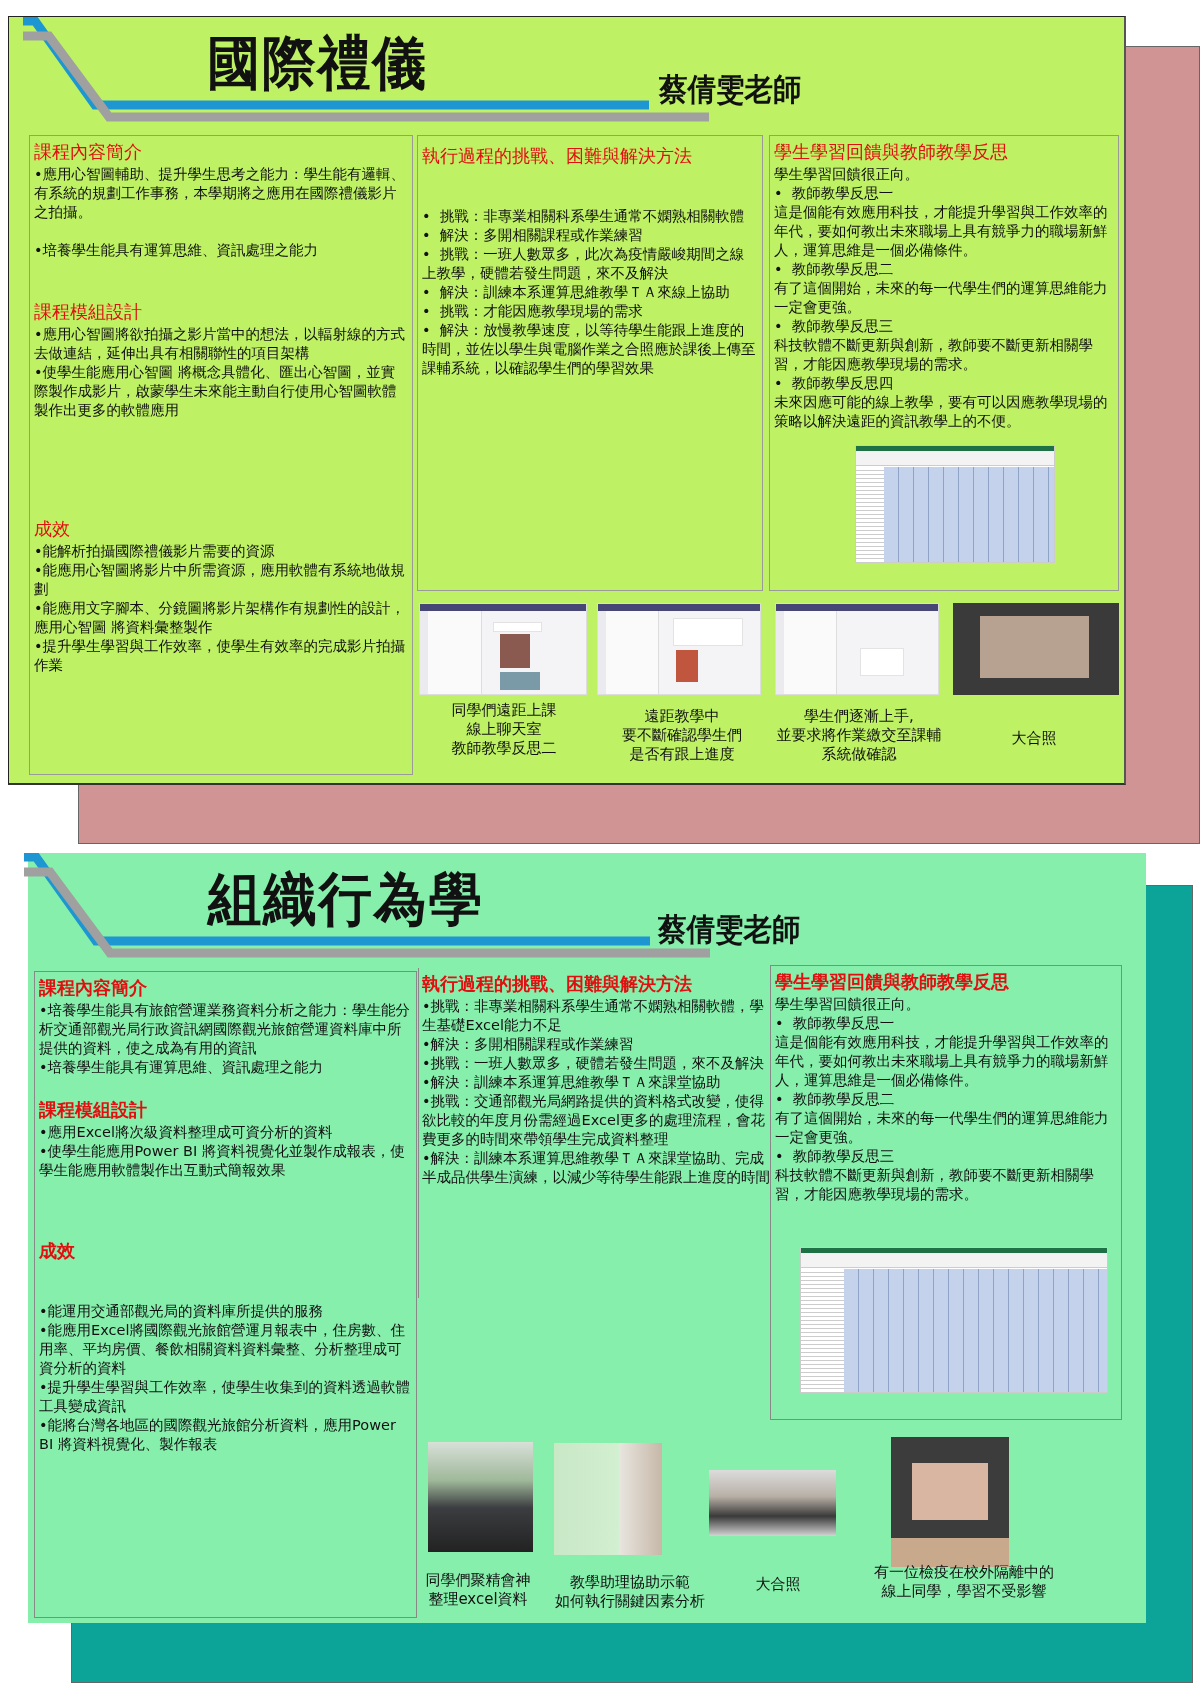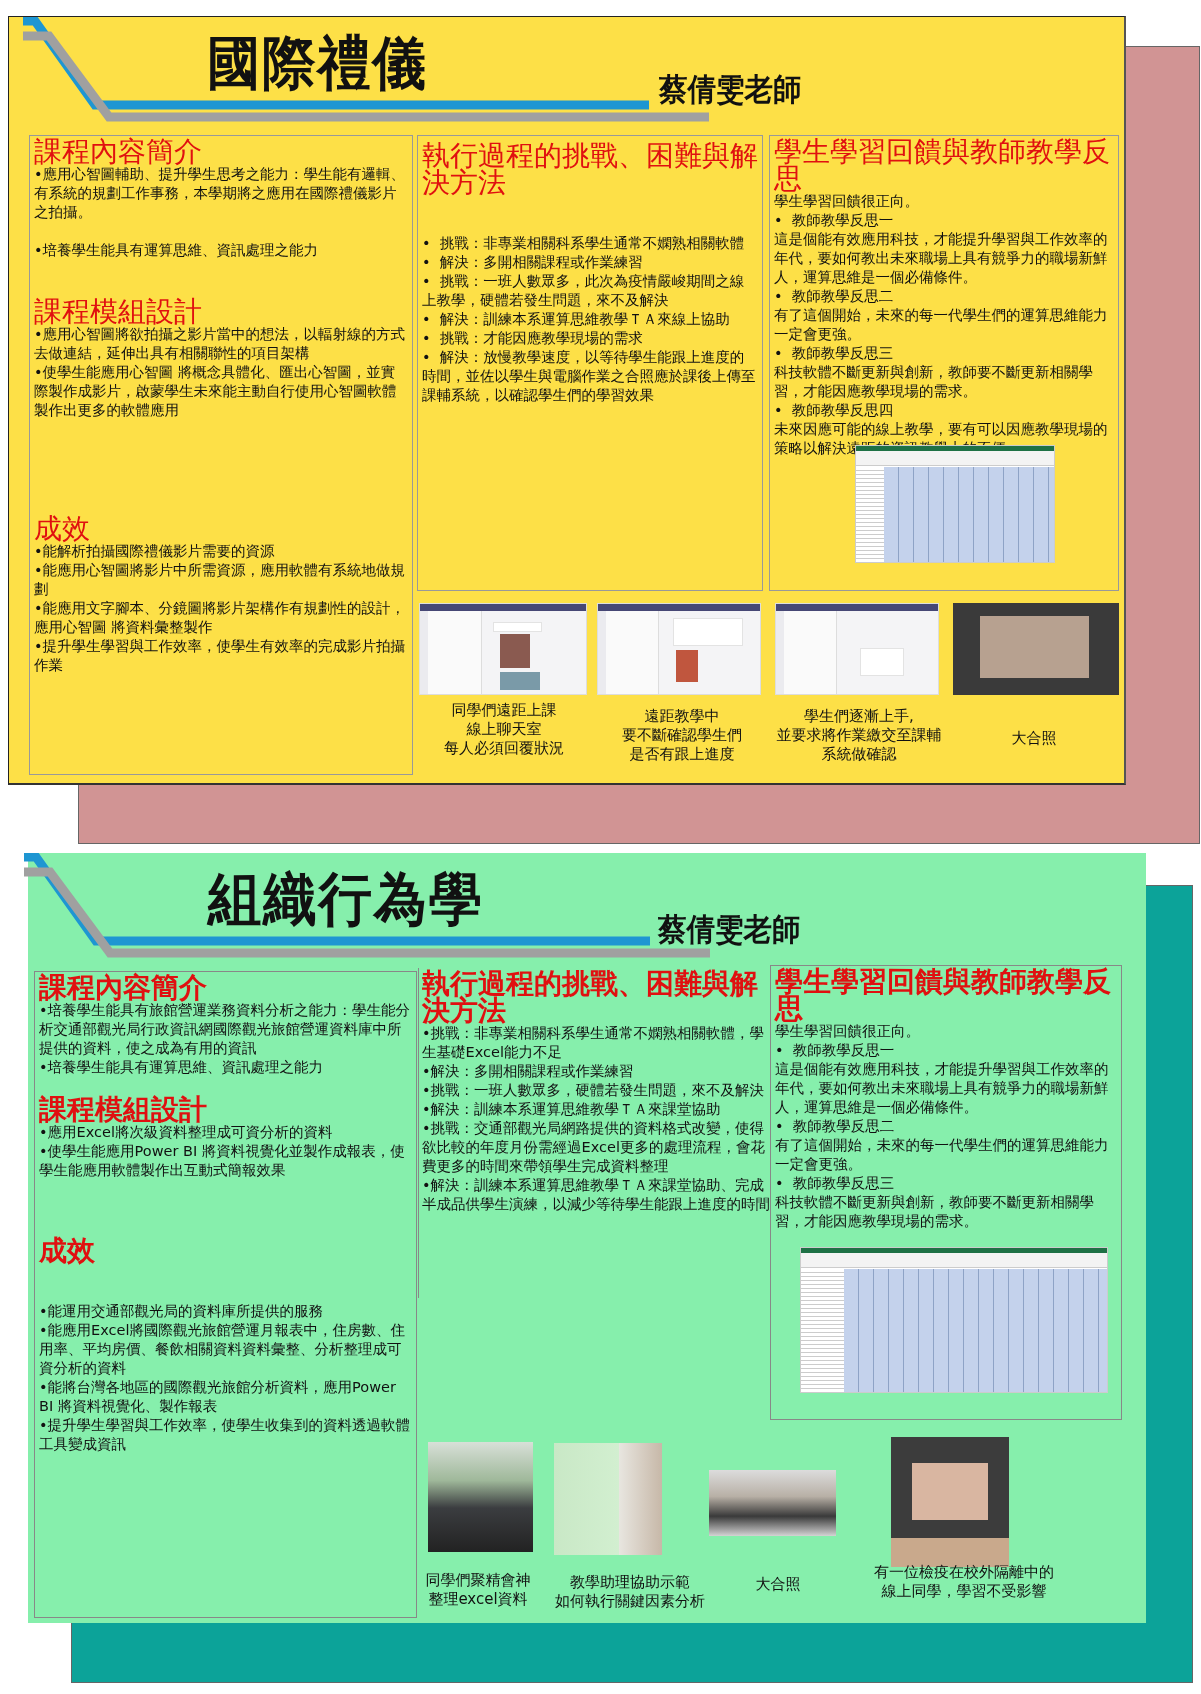--- a/index.html
+++ b/index.html
@@ -4,32 +4,32 @@
 <style>
   html, body { margin:0; padding:0; }
   body {
     width:1201px; height:1694px; position:relative; overflow:hidden;
     background:#ffffff;
     font-family:"DejaVu Sans","Liberation Sans",sans-serif;
     color:#111;
   }
   .shadow { position:absolute; border:1px solid #666; }
   .panel { position:absolute; box-sizing:border-box; }
-  .p1 { left:8px; top:16px; width:1118px; height:769px; background:#fde047; border:1px solid #222; border-right:2px solid #555; border-bottom:2px solid #333; }
+  .p1 { left:8px; top:16px; width:1118px; height:769px; background:#bef264; border:1px solid #222; border-right:2px solid #555; border-bottom:2px solid #333; }
   .p2 { left:28px; top:853px; width:1118px; height:770px; background:#86efac; }
   .sh1 { left:78px; top:46px; width:1120px; height:796px; background:#d19494; }
   .sh2 { left:71px; top:885px; width:1120px; height:796px; background:#0ca399; }
 
   .deco { position:absolute; left:0; top:0; width:700px; height:110px; }
   .title { position:absolute; font-family:"DejaVu Sans","Liberation Sans",sans-serif; font-weight:bold; font-size:58px; letter-spacing:2px; color:#111; transform:scaleX(0.92); transform-origin:left top; }
   .teacher { position:absolute; font-size:31px; color:#111; font-weight:bold; transform:scaleX(0.92); transform-origin:left top; }
 
   .box { position:absolute; box-sizing:border-box; border:1px solid #999; padding:2px 4px; font-size:14.5px; line-height:19px; }
   .p2 .box { border-color:#888; }
-  .h-red { color:#e01010; font-size:28px; line-height:27px; font-weight:normal; margin:0; }
+  .h-red { color:#e01010; font-size:18px; line-height:27px; font-weight:normal; margin:0; }
   .p2 .h-red { font-weight:bold; }
   .txt { margin:0; white-space:pre-wrap; }
   .center { }
   .gap { height:19px; }
 
   .thumb { position:absolute; overflow:hidden; box-sizing:border-box; }
   .teams { background:#f4f4f6; border:1px solid #ddd; }
   .teams .bar { position:absolute; left:0; top:0; right:0; height:7px; background:#464775; }
   .teams .rail { position:absolute; left:0; top:7px; bottom:0; width:8px; background:#ebebef; }
   .teams .list { position:absolute; left:8px; top:7px; bottom:0; width:32%; background:#fafafa; border-right:1px solid #ddd; }
@@ -132,21 +132,21 @@
       <div class="rail"></div>
       <div class="list"></div>
     <div class="msg" style="left:52%; top:44px; width:26%; height:26px;"></div>
   </div>
   <div class="thumb photo" style="left:944px; top:586px; width:166px; height:92px; background:#3a3a3a;">
     <div style="position:absolute; left:16%; top:14%; width:66%; height:68%; background:#b7a190;"></div>
   </div>
 
   <div class="cap" style="left:400px; top:684px; width:190px;">同學們遠距上課
 線上聊天室
-每人必須回覆狀況</div>
+教師教學反思二</div>
   <div class="cap" style="left:750px; top:690px; width:200px;">學生們逐漸上手,
 並要求將作業繳交至課輔
 系統做確認</div>
   <div class="cap" style="left:578px; top:690px; width:190px;">遠距教學中
 要不斷確認學生們
 是否有跟上進度</div>
   <div class="cap" style="left:960px; top:712px; width:130px;">大合照</div>
 </div>
 
 <div class="shadow sh2"></div>
@@ -167,22 +167,22 @@
     <p class="txt">•應用Excel將次級資料整理成可資分析的資料</p>
     <p class="txt">•使學生能應用Power BI 將資料視覺化並製作成報表，使學生能應用軟體製作出互動式簡報效果</p>
     <div class="gap"></div>
       <div class="gap"></div>
       <div class="gap"></div>
     <h3 class="h-red">成效</h3>
     <div class="gap"></div>
       <div class="gap"></div>
     <p class="txt">•能運用交通部觀光局的資料庫所提供的服務</p>
     <p class="txt">•能應用Excel將國際觀光旅館營運月報表中，住房數、住用率、平均房價、餐飲相關資料資料彙整、分析整理成可資分析的資料</p>
+    <p class="txt">•提升學生學習與工作效率，使學生收集到的資料透過軟體工具變成資訊</p>
     <p class="txt">•能將台灣各地區的國際觀光旅館分析資料，應用Power BI 將資料視覺化、製作報表</p>
-    <p class="txt">•提升學生學習與工作效率，使學生收集到的資料透過軟體工具變成資訊</p>
   </div>
 
   <div class="box" style="left:390px; top:115px; width:359px; height:410px; border:none;">
     <h3 class="h-red">執行過程的挑戰、困難與解決方法</h3>
     <p class="txt">•挑戰：非專業相關科系學生通常不嫻熟相關軟體，學生基礎Excel能力不足</p>
     <p class="txt">•解決：多開相關課程或作業練習</p>
     <p class="txt">•挑戰：一班人數眾多，硬體若發生問題，來不及解決</p>
     <p class="txt">•解決：訓練本系運算思維教學ＴＡ來課堂協助</p>
     <p class="txt">•挑戰：交通部觀光局網路提供的資料格式改變，使得欲比較的年度月份需經過Excel更多的處理流程，會花費更多的時間來帶領學生完成資料整理</p>
     <p class="txt">•解決：訓練本系運算思維教學ＴＡ來課堂協助、完成半成品供學生演練，以減少等待學生能跟上進度的時間</p>

